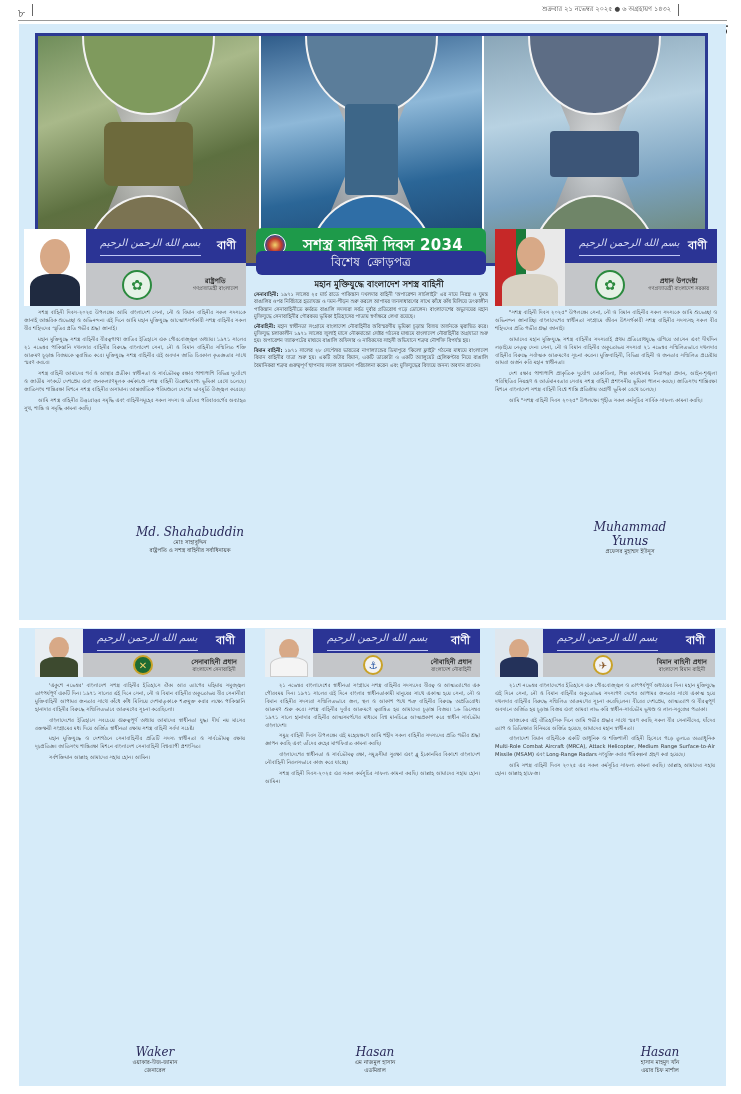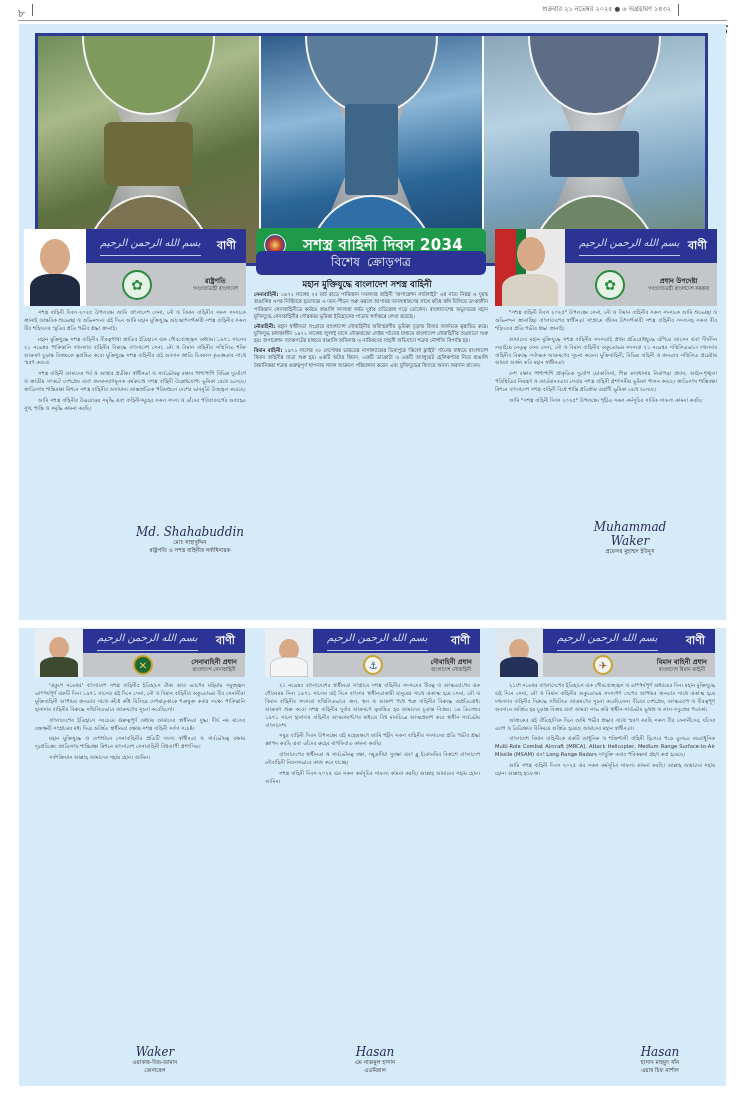--- a/index.html
+++ b/index.html
@@ -54,21 +54,21 @@
   .msg p { text-indent: 14px; margin-bottom: 3px; }
   .sig { position: absolute; text-align: center; font-size: 5.5px; line-height: 7.5px; color: #222; }
   .sig .scrawl { font-family: "DejaVu Serif", serif; font-style: italic; font-size: 12px; color: #2a2a5a; line-height: 14px; display: block; }
 
   
   .title-green { position: absolute; left: 256px; top: 228px; width: 230px; height: 34px; background: #1e9a4a; border-radius: 6px; display: flex; align-items: center; justify-content: center; }
   .title-green .logo { position: absolute; left: 8px; top: 6px; width: 22px; height: 22px; border-radius: 50%; background: radial-gradient(circle, #f3d36b 0%, #c0392b 45%, #1f4fa0 75%); border: 1px solid #fff; }
   .title-green span.t { color: #fff; font-size: 15px; font-weight: bold; padding-left: 24px; letter-spacing: .3px; }
   .title-blue { position: absolute; left: 256px; top: 251px; width: 230px; height: 24px; background: #2b3495; border-radius: 6px; display: flex; align-items: center; justify-content: center; }
   .title-blue span { color: #fff; font-size: 12px; font-family: Liberation Mono, monospace; }
-  .center-head { position: absolute; left: 252px; top: 278px; width: 230px; text-align: center; font-size: 8.5px; font-weight: bold; color: #1b1b1b; }
+  .center-head { position: absolute; left: 264px; top: 278px; width: 230px; text-align: center; font-size: 8.5px; font-weight: bold; color: #1b1b1b; }
   .center-text { position: absolute; left: 254px; top: 291px; width: 234px; height: 330px; font-size: 5px; line-height: 7.4px; color: #333; text-align: justify; overflow: hidden; }
   .center-text p { margin-bottom: 2px; }
   .center-text b { color: #111; }
 
   .white-gap { position: absolute; background: #ffffff; }
 </style>
 </head>
 <body>
 
 <div class="pagehead">
@@ -162,21 +162,21 @@
       <div class="r2">গণপ্রজাতন্ত্রী বাংলাদেশ সরকার</div>
     </div>
   </div>
   <div class="msg" style="left:495px;top:309px;width:222px;height:205px;overflow:hidden;">
     <p>"সশস্ত্র বাহিনী দিবস ২০২৫" উপলক্ষ্যে সেনা, নৌ ও বিমান বাহিনীর সকল সদস্যকে আমি শুভেচ্ছা ও অভিনন্দন জানাচ্ছি। বাংলাদেশের স্বাধীনতা সংগ্রামে জীবন উৎসর্গকারী সশস্ত্র বাহিনীর সদস্যসহ সকল বীর শহিদদের প্রতি গভীর শ্রদ্ধা জানাই।</p>
     <p>আমাদের মহান মুক্তিযুদ্ধে সশস্ত্র বাহিনীর সদস্যরাই প্রথম প্রতিরোধযুদ্ধে এগিয়ে আসেন এবং দীর্ঘদিন লড়াইয়ে নেতৃত্ব দেন। সেনা, নৌ ও বিমান বাহিনীর অকুতোভয় সদস্যরা ২১ নভেম্বর সম্মিলিতভাবে দখলদার বাহিনীর বিরুদ্ধে সর্বাত্মক আক্রমণের সূচনা করেন। মুক্তিবাহিনী, বিভিন্ন বাহিনী ও জনতার সম্মিলিত প্রচেষ্টায় আমরা অর্জন করি মহান স্বাধীনতা।</p>
     <p>দেশ রক্ষার পাশাপাশি প্রাকৃতিক দুর্যোগ মোকাবিলা, শিল্প কারখানায় নিরাপত্তা প্রদান, আইন-শৃঙ্খলা পরিস্থিতির নিয়ন্ত্রণ ও আর্তমানবতার সেবায় সশস্ত্র বাহিনী প্রশংসনীয় ভূমিকা পালন করছে। জাতিসংঘ শান্তিরক্ষা মিশনে বাংলাদেশ সশস্ত্র বাহিনী বিশ্বে শান্তি প্রতিষ্ঠায় অগ্রণী ভূমিকা রেখে চলেছে।</p>
     <p>আমি "সশস্ত্র বাহিনী দিবস ২০২৫" উপলক্ষ্যে গৃহীত সকল কর্মসূচির সার্বিক সাফল্য কামনা করছি।</p>
   </div>
   <div class="sig" style="left:575px;top:520px;width:110px;">
-    <span class="scrawl">Muhammad Waker</span>
+    <span class="scrawl">Muhammad Yunus</span>
     <div>প্রফেসর মুহাম্মদ ইউনূস</div>
   </div>
 </div>
 
 <div class="white-gap" style="left:19px;top:620px;width:707px;height:8px;"></div>
 
 <div>
   <div class="portrait" style="left:35px;top:629px;width:48px;height:48px;background:#e9eef2;">
     <div class="face" style="left:14px;top:8px;width:20px;height:22px;"></div>
     <div class="body" style="height:20px;background:#3d4a2f;"></div>

